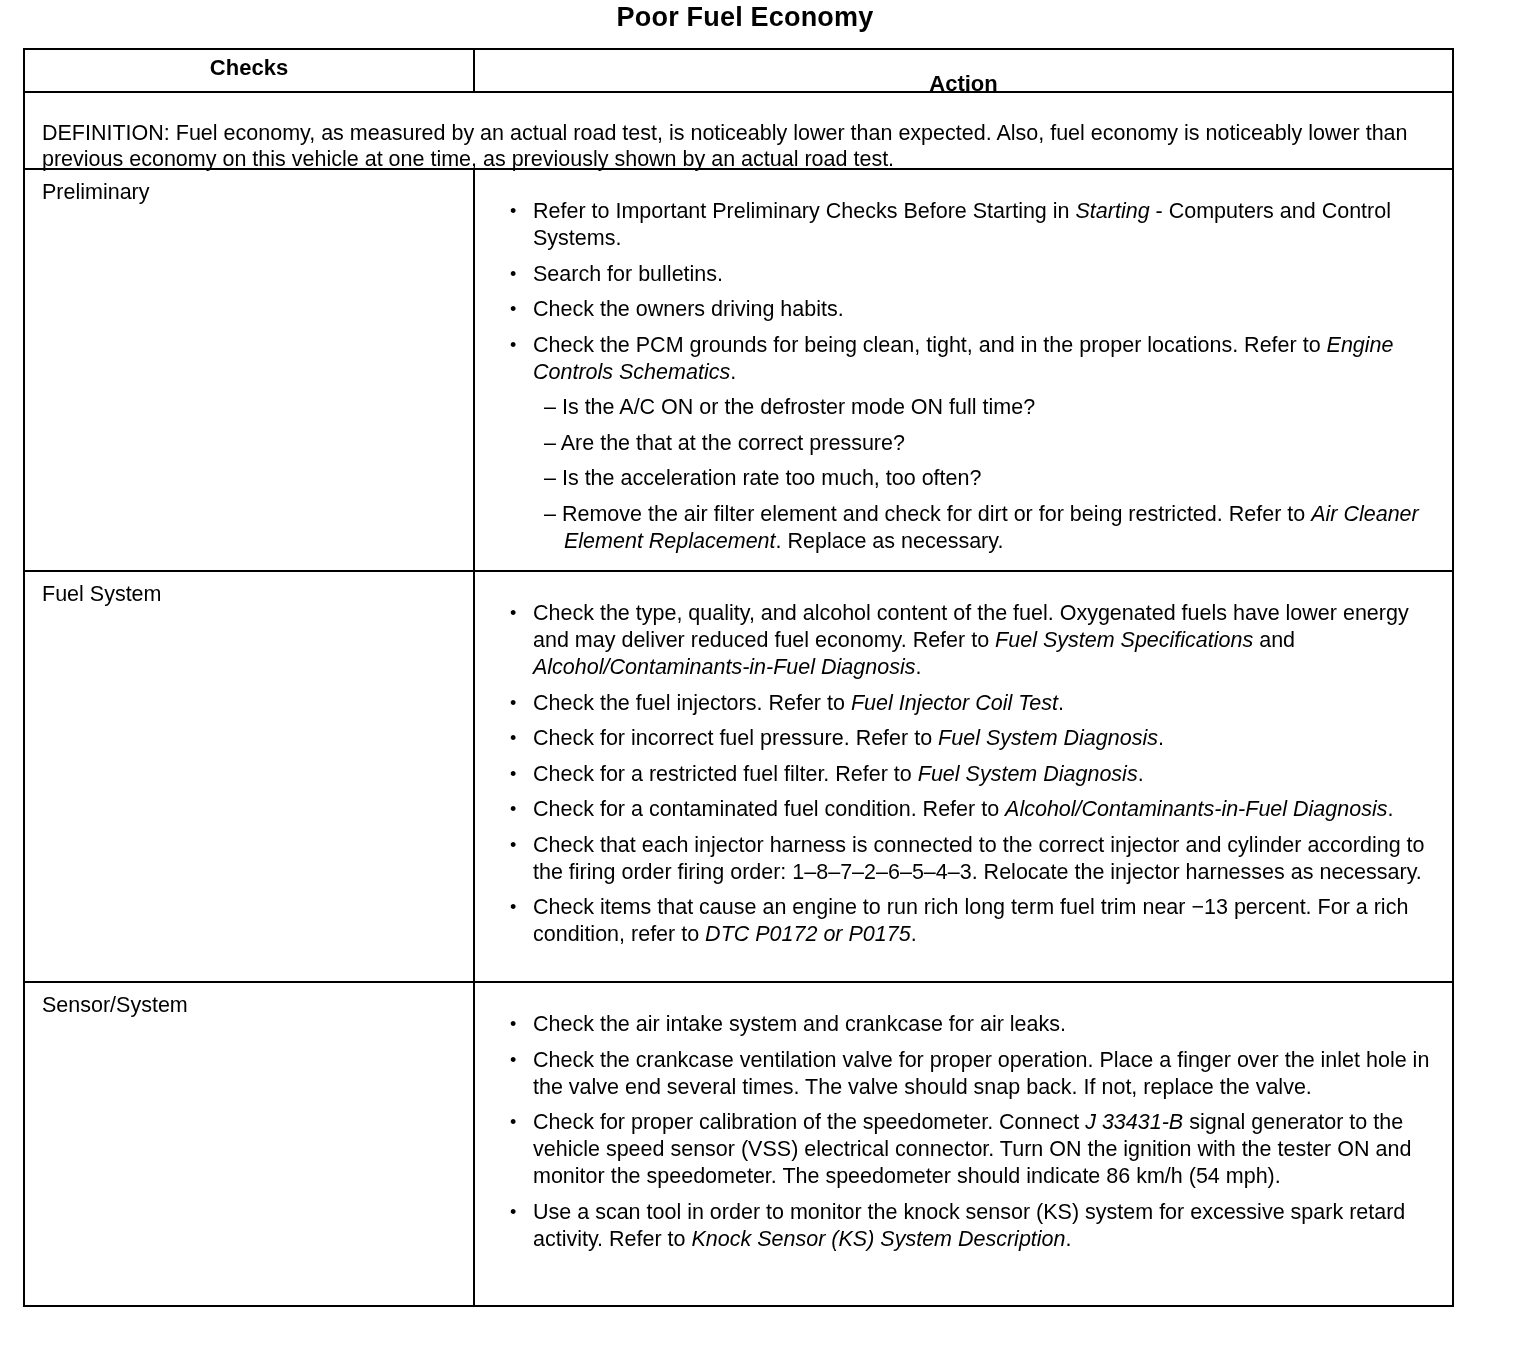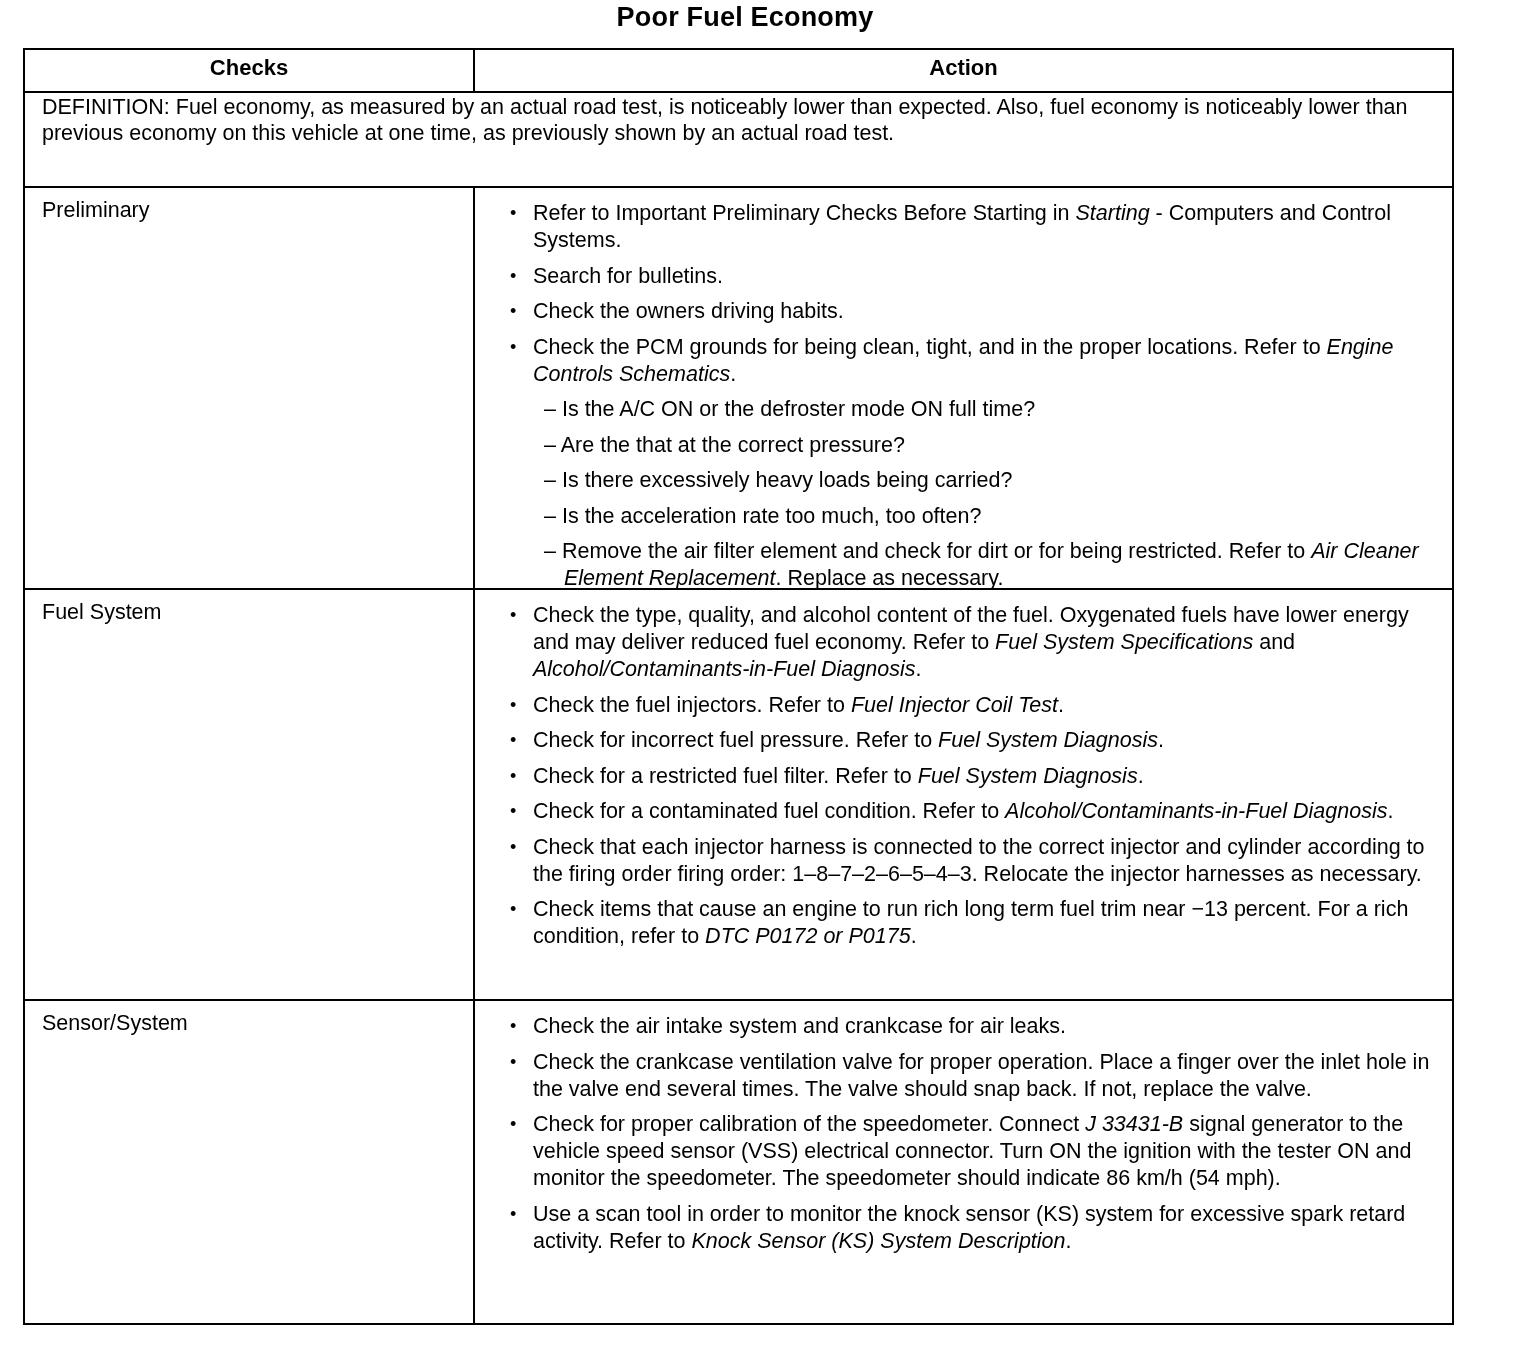--- a/index.html
+++ b/index.html
@@ -40,31 +40,32 @@
     }
     .row:last-child { border-bottom: none; }
     .col-check {
       width: 450px;
       border-right: 2.5px solid #000;
       box-sizing: border-box;
     }
     .col-action {
       flex: 1;
       box-sizing: border-box;
+      margin-top: 16px;
     }
     .hdr-row { height: 43px; }
     .hdr-cell {
       font-weight: bold;
       font-size: 22px;
       text-align: center;
       padding-top: 5px;
     }
     .def-row {
-      height: 95px;
-      padding: 1px 17px 0 17px;
+      height: 77px;
+      padding: 27px 17px 0 17px;
       font-size: 21.5px;
       line-height: 26px;
     }
     .check-label {
       padding: 10px 0 0 17px;
       font-size: 21.5px;
     }
     .row-prelim { height: 402px; }
     .row-fuel { height: 411px; }
     .row-sensor { height: 322px; }
@@ -111,21 +112,20 @@
         <div class="check-label">Preliminary</div>
       </div>
     <div class="col-action">
         <ul class="actions">
           <li class="bullet"><span>Refer to Important Preliminary Checks Before Starting in </span><span class="ital">Starting</span><span> - Computers and Control Systems.</span></li>
           <li class="bullet"><span>Search for bulletins.</span></li>
           <li class="bullet"><span>Check the owners driving habits.</span></li>
           <li class="bullet"><span>Check the PCM grounds for being clean, tight, and in the proper locations. Refer to </span><span class="ital">Engine Controls Schematics</span><span>.</span></li>
           <li class="dash"><span>– Is the A/C ON or the defroster mode ON full time?</span></li>
           <li class="dash"><span>– Are the that at the correct pressure?</span></li>
-          <li class="dash"><span>– Is there excessively heavy loads being carried?</span></li>
           <li class="dash"><span>– Is the acceleration rate too much, too often?</span></li>
           <li class="dash"><span>– Remove the air filter element and check for dirt or for being restricted. Refer to </span><span class="ital">Air Cleaner Element Replacement</span><span>. Replace as necessary.</span></li>
         </ul>
       </div>
   </div>
 
   <div class="row row-fuel">
     <div class="col-check">
         <div class="check-label">Fuel System</div>
       </div>

